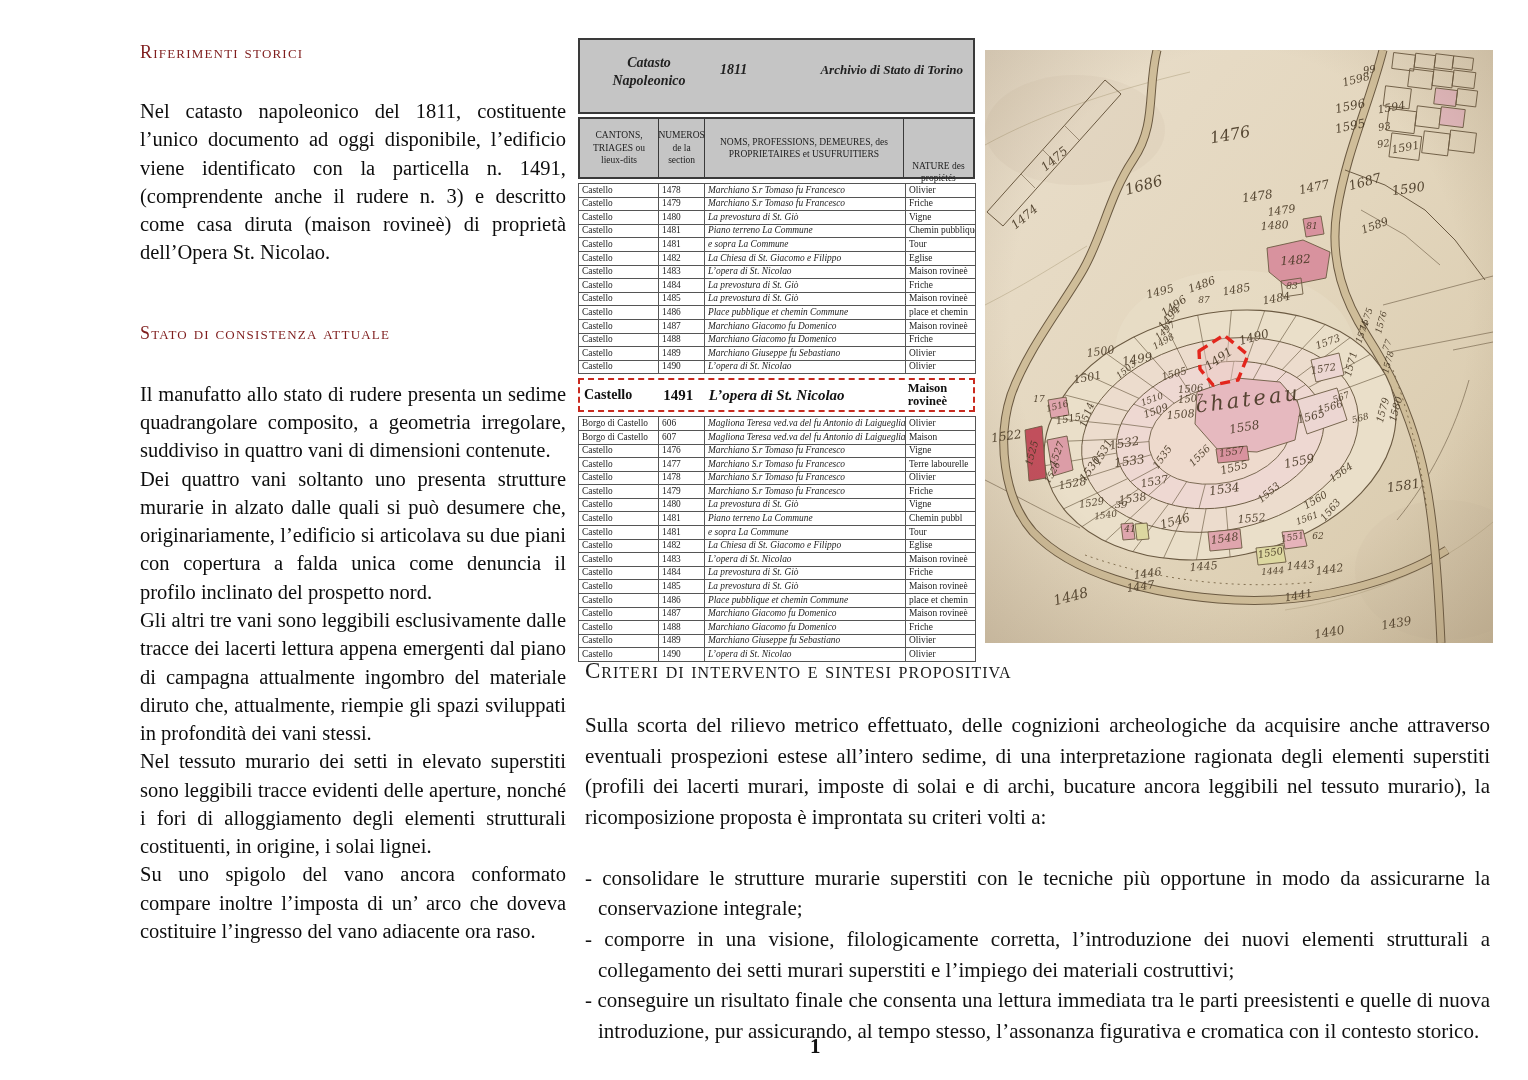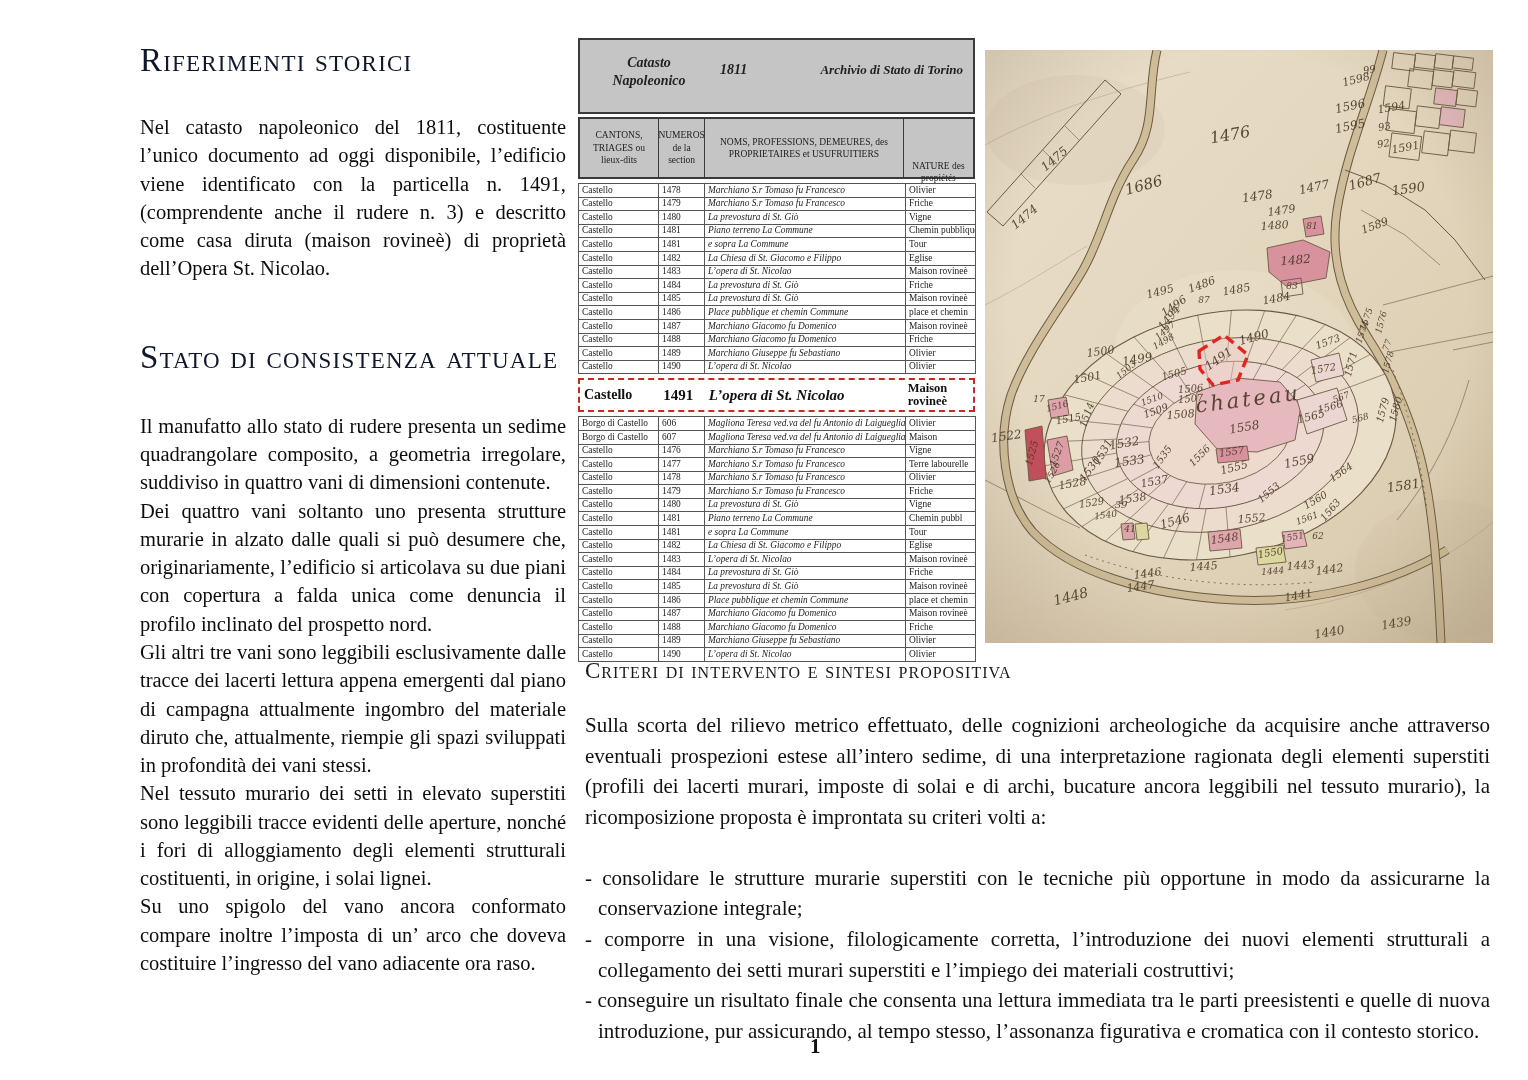--- a/index.html
+++ b/index.html
@@ -1,22 +1,22 @@
 <!DOCTYPE html>
 <html><head>
 <meta charset="utf-8">
 <style>
   html,body{margin:0;padding:0;background:#ffffff;}
   .page{position:relative;width:1528px;height:1080px;background:#ffffff;overflow:hidden;
         font-family:"Liberation Serif",serif;color:#111;}
 
   
   .left-col{position:absolute;left:140px;top:42px;width:426px;}
-  .left-col h2{font-size:33px;font-weight:normal;font-variant:small-caps;letter-spacing:1.2px;
-               margin:0;color:#0f172a;}
+  .left-col h2{font-size:18px;font-weight:normal;font-variant:small-caps;letter-spacing:1.2px;
+               margin:0;color:#7f1d1d;}
   .left-col .para,.left-col .pgroup p{font-size:20.5px;line-height:1.38;text-align:justify;
                margin:0;color:#0d0d0d;}
   .left-col .para{margin-top:34px;}
   .left-col .h2b{margin-top:56px;}
   .left-col .pgroup{margin-top:36px;}
 
   
   .table-fig{position:absolute;left:578px;top:38px;width:397px;margin:0;}
   .t-head{box-sizing:border-box;border:2px solid #3a3a3a;background:#c5c5c5;height:76px;
           position:relative;font-style:italic;font-weight:bold;color:#222;}

